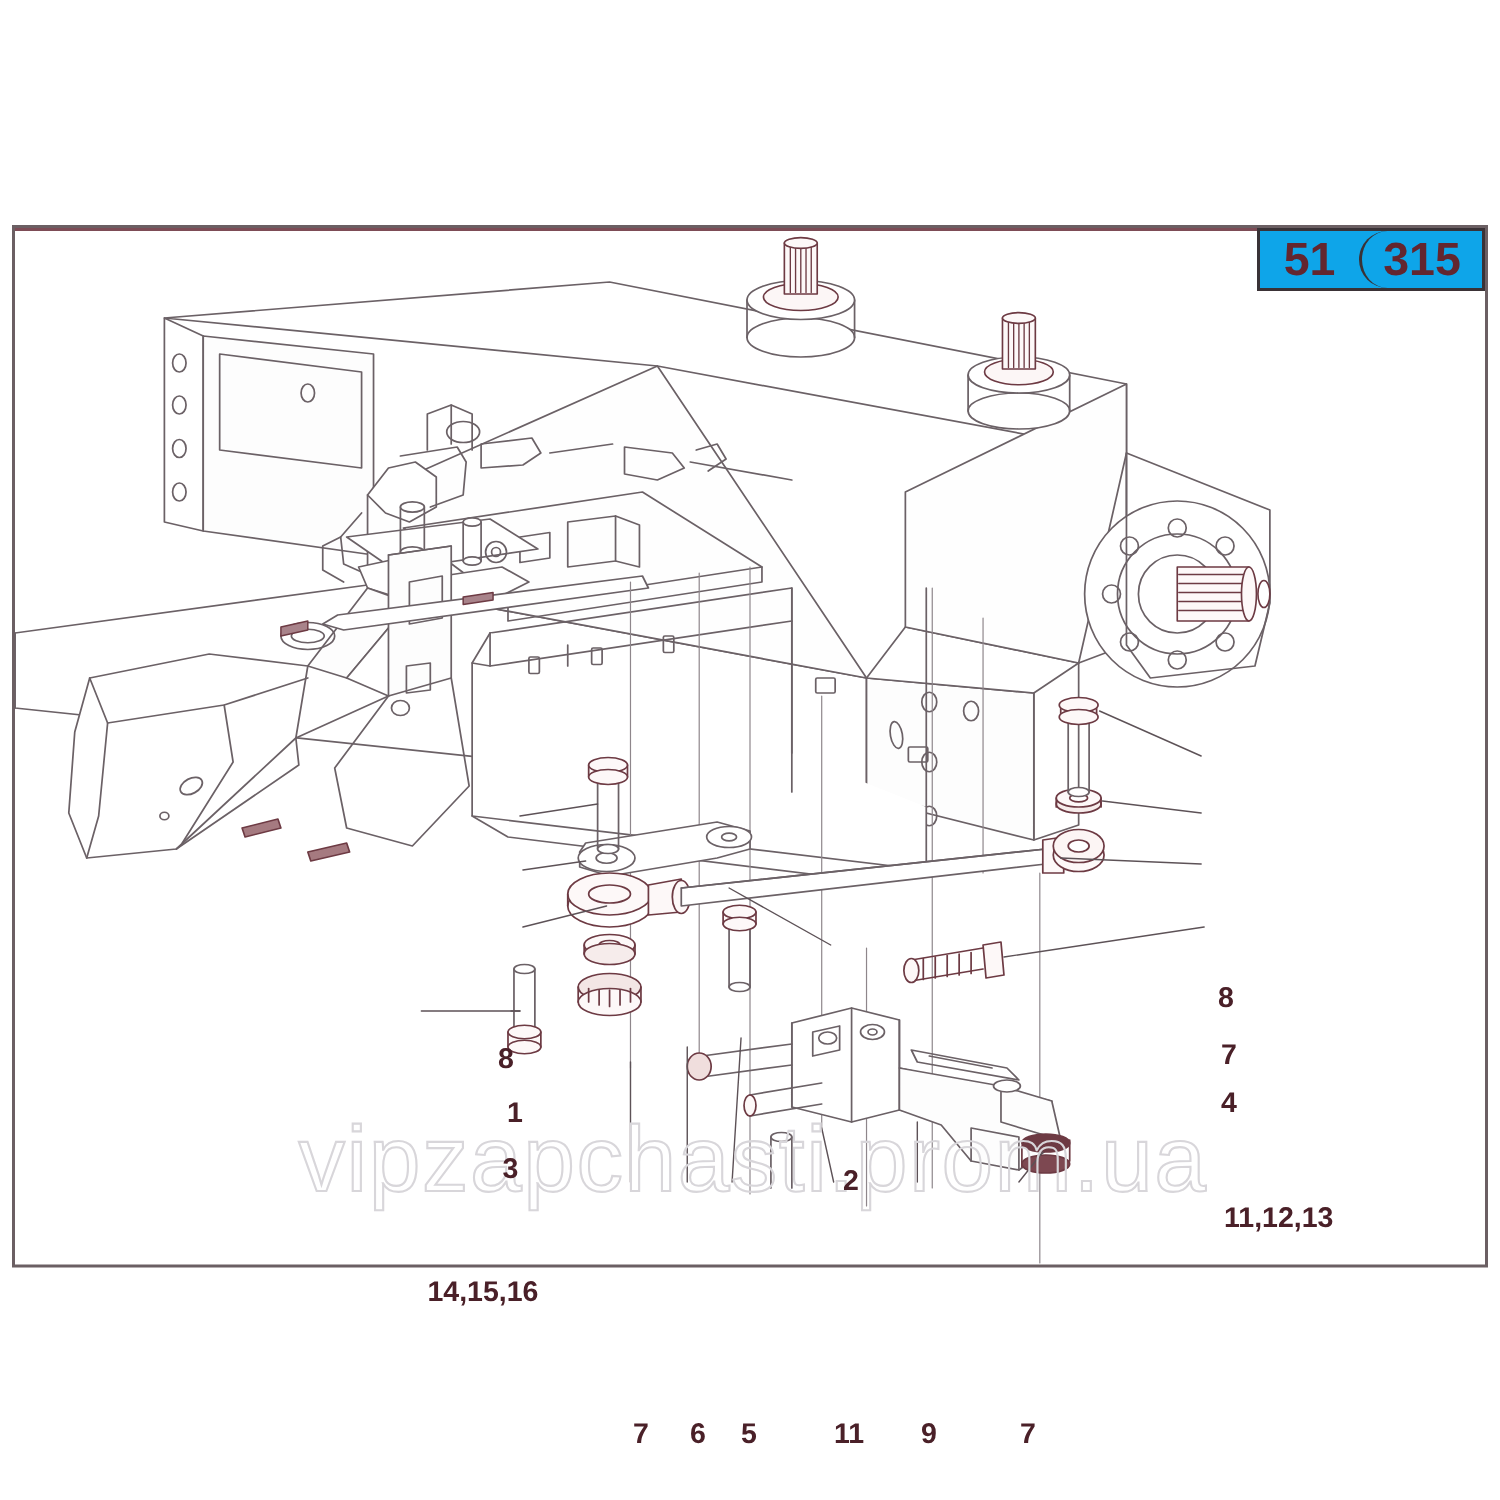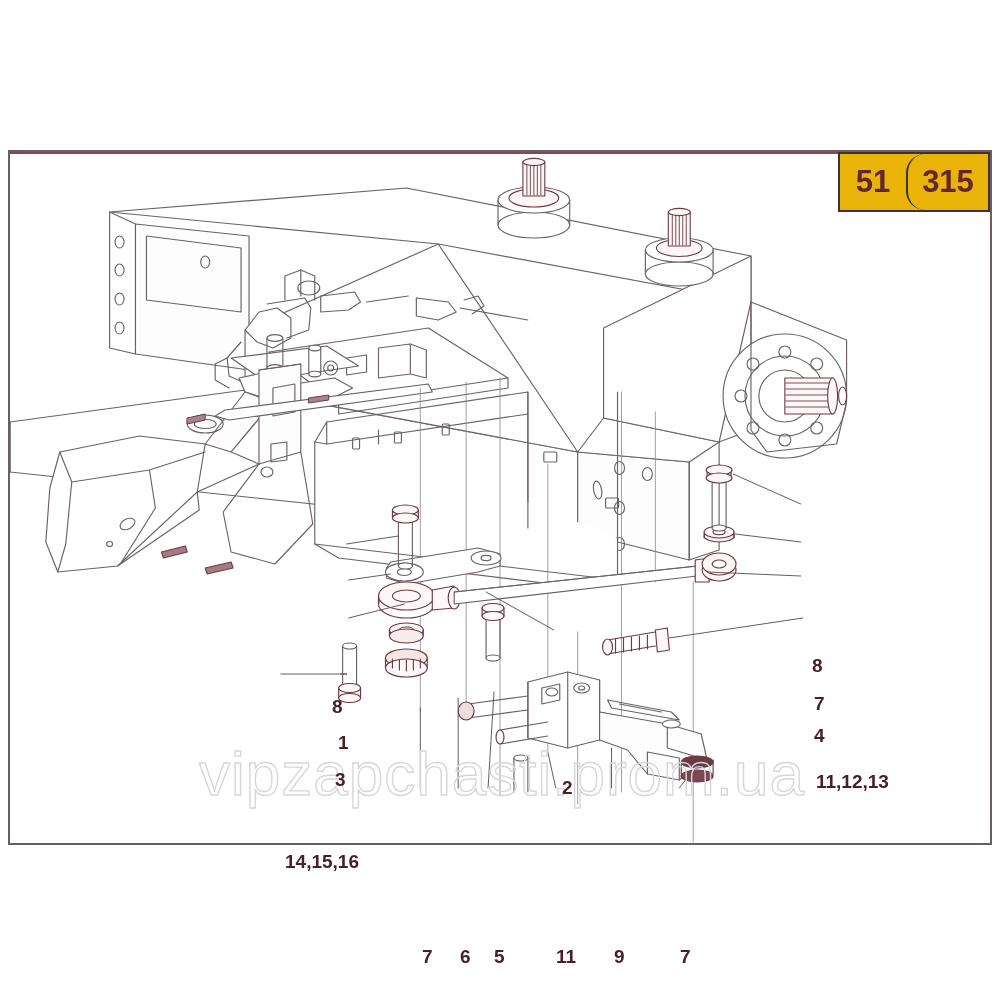--- a/index.html
+++ b/index.html
@@ -37,22 +37,22 @@
     background: #7d4c56;
   }
   
   #page-number-box {
     position: absolute;
     right: 0px;
     top: 0px;
     display: flex;
     border: 2px solid #3a3236;
     box-sizing: border-box;
-    background: #eab308;
-    height: 60px;
+    background: #0ea5e9;
+    height: 42px;
   }
   #page-number-box .cell {
     display: flex;
     align-items: center;
     justify-content: center;
     font-size: 31px;
     font-weight: bold;
     color: #63262f;
     letter-spacing: 0px;
     padding: 0 9px;
@@ -455,21 +455,21 @@
     <div id="watermark">vipzapchasti.prom.ua</div>
 
     <div class="callout" style="left:322px; top:545px;">8</div>
     <div class="callout" style="left:328px; top:581px;">1</div>
     <div class="callout" style="left:325px; top:618px;">3</div>
     <div class="callout" style="left:275px; top:700px;">14,15,16</div>
     <div class="callout" style="left:552px; top:626px;">2</div>
     <div class="callout" style="left:802px; top:504px;">8</div>
     <div class="callout" style="left:804px; top:542px;">7</div>
     <div class="callout" style="left:804px; top:574px;">4</div>
-    <div class="callout" style="left:806px; top:620px;">11,12,13</div>
+    <div class="callout" style="left:806px; top:651px;">11,12,13</div>
     <div class="callout" style="left:412px; top:795px;">7</div>
     <div class="callout" style="left:450px; top:795px;">6</div>
     <div class="callout" style="left:484px; top:795px;">5</div>
     <div class="callout" style="left:546px; top:795px;">11</div>
     <div class="callout" style="left:604px; top:795px;">9</div>
     <div class="callout" style="left:670px; top:795px;">7</div>
 
     <div id="page-number-box">
       <div class="cell section">51</div>
       <div class="cell page">315</div>

